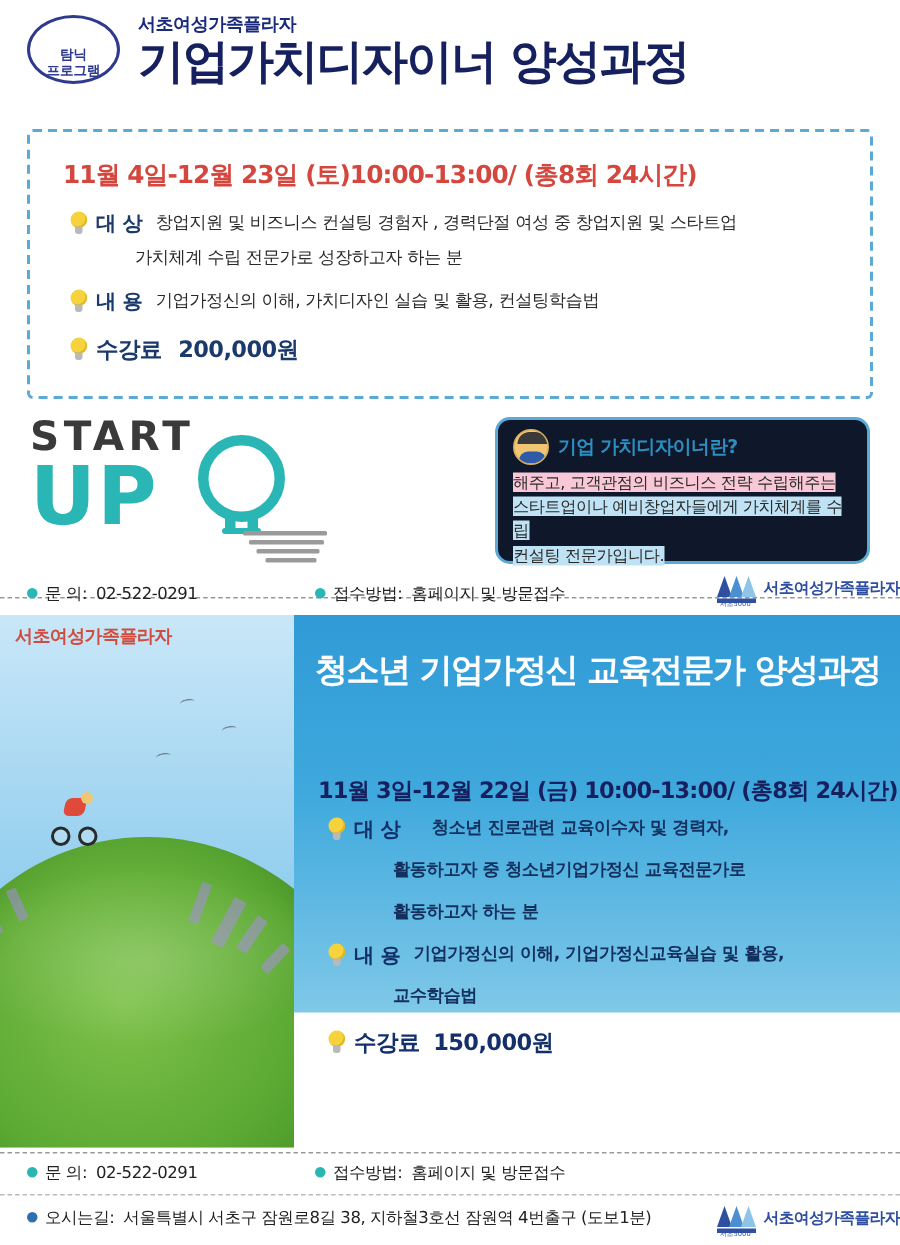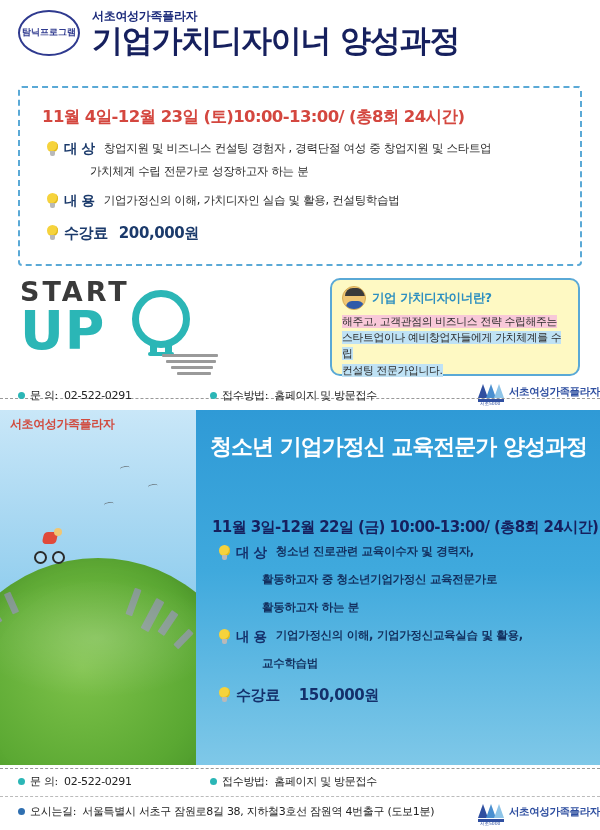--- a/index.html
+++ b/index.html
@@ -23,23 +23,23 @@
 
   .badge-circle {
     position: absolute;
     left: 18px;
     top: 10px;
     width: 62px;
     height: 46px;
     border: 2px solid #2f3a8f;
     border-radius: 50%;
     display: flex;
-    flex-direction: row;
+    flex-direction: column;
     align-items: center;
-    justify-content: center;
+    justify-content: flex-end;
     color: #2f3a8f;
     font-size: 9px;
     font-weight: bold;
     line-height: 1.25;
   }
 
   .top-brand {
     position: absolute;
     left: 92px;
     top: 8px;
@@ -215,21 +215,21 @@
 
   
   .bubble {
     position: absolute;
     left: 330px;
     top: 278px;
     width: 250px;
     height: 98px;
     border: 2px solid #5aa9d6;
     border-radius: 10px;
-    background: #fef9c3;
+    background: #0f172a;
     padding: 6px 10px 6px 10px;
   }
   .bubble-head {
     display: flex;
     align-items: center;
     gap: 6px;
     margin-bottom: 4px;
   }
   .avatar {
     width: 24px; height: 24px;
@@ -433,21 +433,21 @@
     font-weight: bold;
     color: #d14b3f;
     letter-spacing: -0.4px;
     z-index: 5;
   }
 
   .blue-pane {
     position: absolute;
     left: 196px; top: 0;
     width: 404px;
-    height: 355px;
+    height: 265px;
     background: linear-gradient(180deg, #2f9ad6 0%, #3fa9dd 45%, #7fc8e8 100%);
   }
   .bottom-title {
     position: absolute;
     left: 14px;
     top: 22px;
     font-size: 22px;
     font-weight: bold;
     color: #ffffff;
     letter-spacing: -1px;
@@ -618,36 +618,36 @@
     <div class="bottom-brand">서초여성가족플라자</div>
   </div>
 
   <div class="blue-pane">
     <div class="bottom-title">청소년 기업가정신 교육전문가 양성과정</div>
     <div class="bottom-date">11월 3일-12월 22일 (금) 10:00-13:00/ (총8회 24시간)</div>
 
     <div class="bullet-row" style="left:22px; top:134px;">
       <span class="bulb"></span>
       <span class="b-lbl">대  상</span>
-      <span class="b-txt" style="margin-left:4px;">청소년 진로관련 교육이수자 및 경력자,</span>
+      <span class="b-txt" style="margin-left:16px;">청소년 진로관련 교육이수자 및 경력자,</span>
     </div>
     <div class="b-txt-cont" style="left:66px; top:162px;">활동하고자 중 청소년기업가정신 교육전문가로</div>
     <div class="b-txt-cont" style="left:66px; top:190px;">활동하고자 하는 분</div>
 
     <div class="bullet-row" style="left:22px; top:218px;">
       <span class="bulb"></span>
       <span class="b-lbl">내  용</span>
       <span class="b-txt" style="margin-left:4px;">기업가정신의 이해, 기업가정신교육실습 및 활용,</span>
     </div>
     <div class="b-txt-cont" style="left:66px; top:246px;">교수학습법</div>
 
     <div class="bullet-row" style="left:22px; top:276px;">
       <span class="bulb"></span>
       <span class="b-fee">수강료</span>
-      <span class="b-fee" style="margin-left:14px;">150,000원</span>
+      <span class="b-fee" style="margin-left:4px;">150,000원</span>
     </div>
   </div>
 
   <div class="divider-bottom"></div>
 
   <div class="footer-row" style="left:18px; top:364px;">
     <span class="dot"></span>
     <span>문    의:</span>
     <span style="margin-left:6px;">02-522-0291</span>
   </div>

